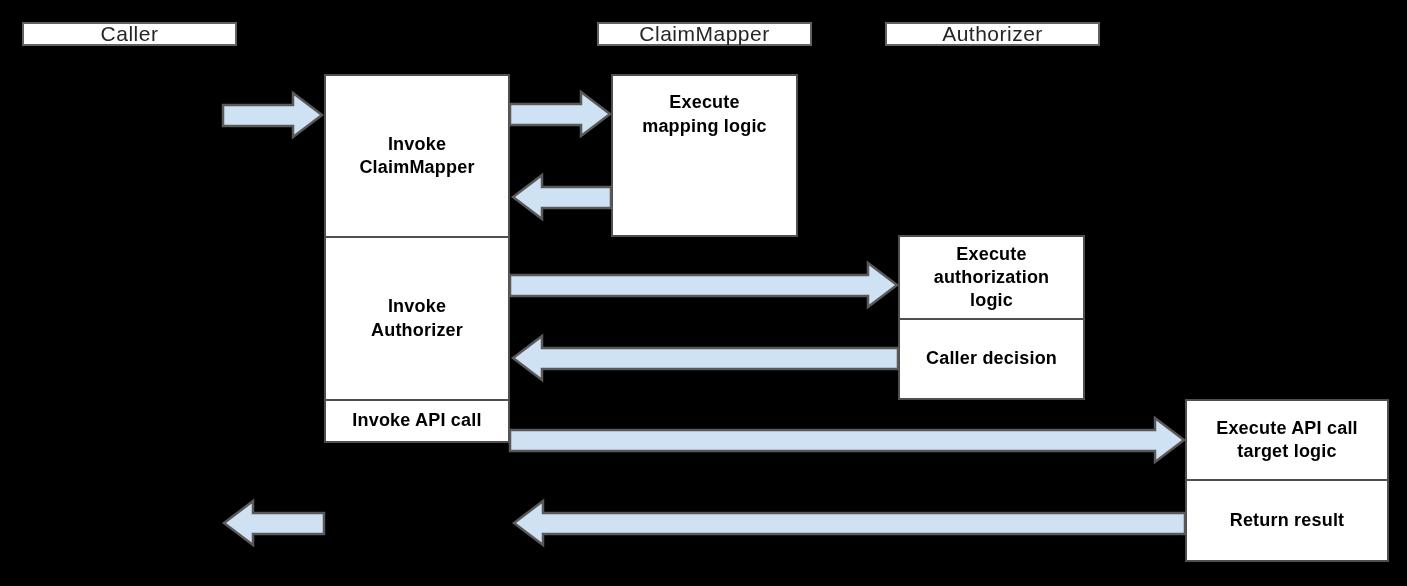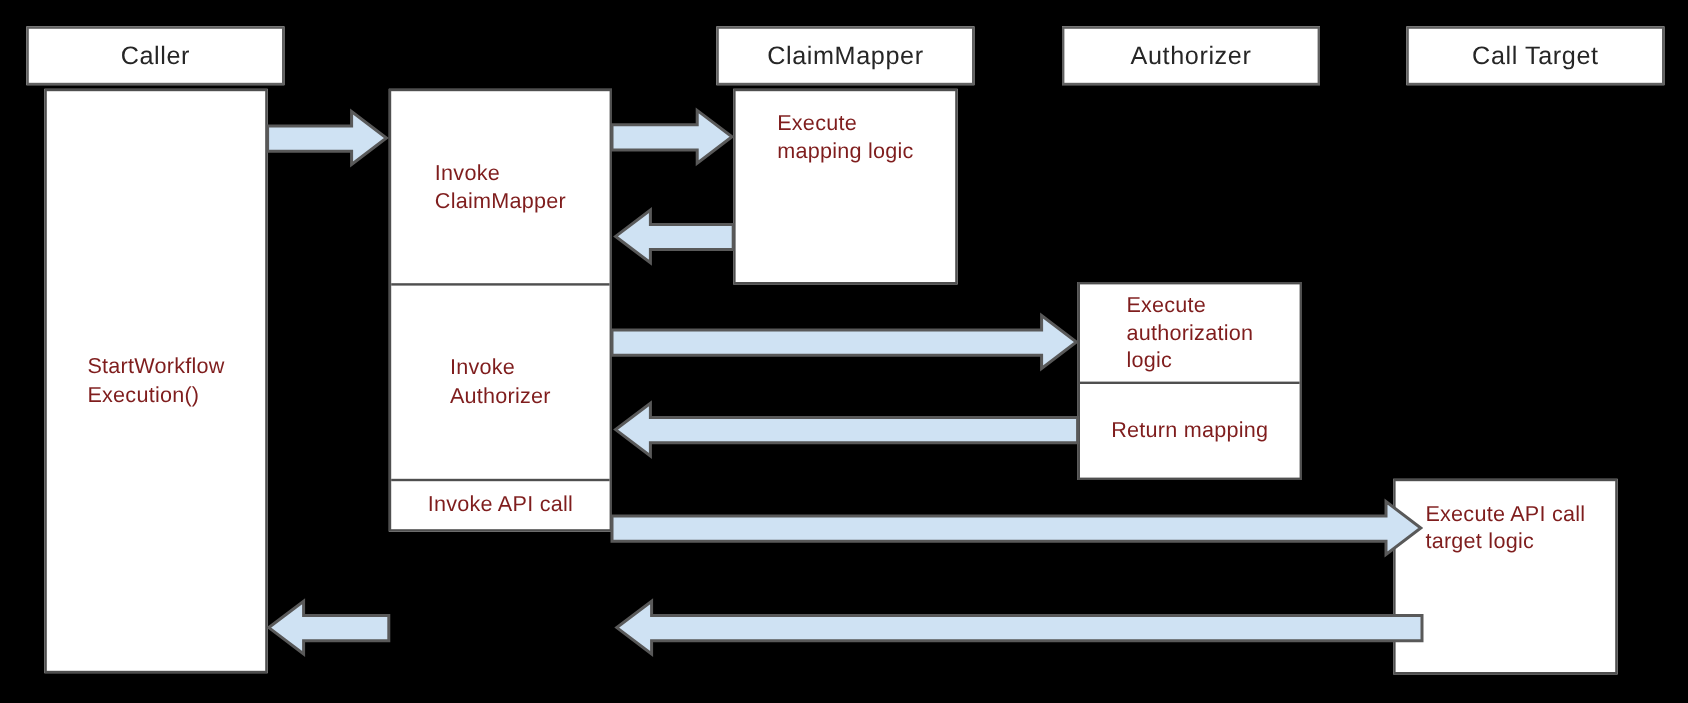--- a/index.html
+++ b/index.html
@@ -12,21 +12,21 @@
     width: 1407px;
     height: 586px;
     background: #000000;
     font-family: "Liberation Sans", "DejaVu Sans", sans-serif;
     overflow: hidden;
   }
   .hdr {
     position: absolute;
     top: 22px;
     width: 215px;
-    height: 49px;
+    height: 24px;
     background: #ffffff;
     border: 2px solid #616161;
     box-sizing: border-box;
     display: flex;
     align-items: center;
     justify-content: center;
     font-size: 21px;
     font-weight: 400;
     color: #262626;
     letter-spacing: 0.5px;
@@ -36,25 +36,26 @@
     background: #ffffff;
     border: 2px solid #4f4f4f;
     box-sizing: border-box;
     display: flex;
     flex-direction: column;
   }
   .cell {
     display: flex;
     align-items: center;
     justify-content: center;
+    text-align: center;
     white-space: pre-line;
-    font-weight: normal;
+    font-weight: bold;
     font-size: 18px;
     line-height: 1.28;
-    color: #7f1d1d;
+    color: #000000;
     box-sizing: border-box;
     letter-spacing: 0.2px;
   }
   .divider { border-top: 2px solid #4f4f4f; }
   .grow { flex: 1; }
   .arrow {
     position: absolute;
     overflow: visible;
     display: block;
   }
@@ -66,50 +67,46 @@
   }
 </style>
 </head>
 <body>
 
 <div class="canvas">
 
   <div class="hdr" style="left:22px">Caller</div>
   <div class="hdr" style="left:597px">ClaimMapper</div>
   <div class="hdr" style="left:885px">Authorizer</div>
-  <div class="hdr" style="left:1172px">Call Target</div>
 
-  <div class="act" style="left:37px; top:74px; width:186px; height:487px">
-    <div class="cell grow">StartWorkflow
-Execution()</div>
-  </div>
 
   <div class="act" style="left:324px; top:74px; width:186px; height:369px">
     <div class="cell" style="height:160px">Invoke
 ClaimMapper</div>
     <div class="cell divider" style="height:163px">Invoke
 Authorizer</div>
     <div class="cell divider grow">Invoke API call</div>
   </div>
 
   <div class="act" style="left:611px; top:74px; width:187px; height:163px">
     <div class="cell" style="height:77px">Execute
 mapping logic</div>
   </div>
 
   <div class="act" style="left:898px; top:235px; width:187px; height:165px">
     <div class="cell" style="height:81px">Execute
 authorization
 logic</div>
-    <div class="cell divider grow">Return mapping</div>
+    <div class="cell divider grow">Caller decision</div>
   </div>
 
-  <div class="act" style="left:1161px; top:399px; width:187px; height:163px">
+  <div class="act" style="left:1185px; top:399px; width:204px; height:163px">
     <div class="cell" style="height:78px">Execute API call
 target logic</div>
+    <div class="cell divider grow">Return result</div>
   </div>
 
   <svg class="arrow" style="left:222px; top:91px" width="102" height="48">
     <polygon points="1,14 71,14 71,2 100,24 71,46 71,35 1,35"></polygon>
   </svg>
 
   <svg class="arrow" style="left:509px; top:90px" width="103" height="48">
     <polygon points="1,14 72,14 72,2 101,24 72,46 72,35 1,35"></polygon>
   </svg>
 

